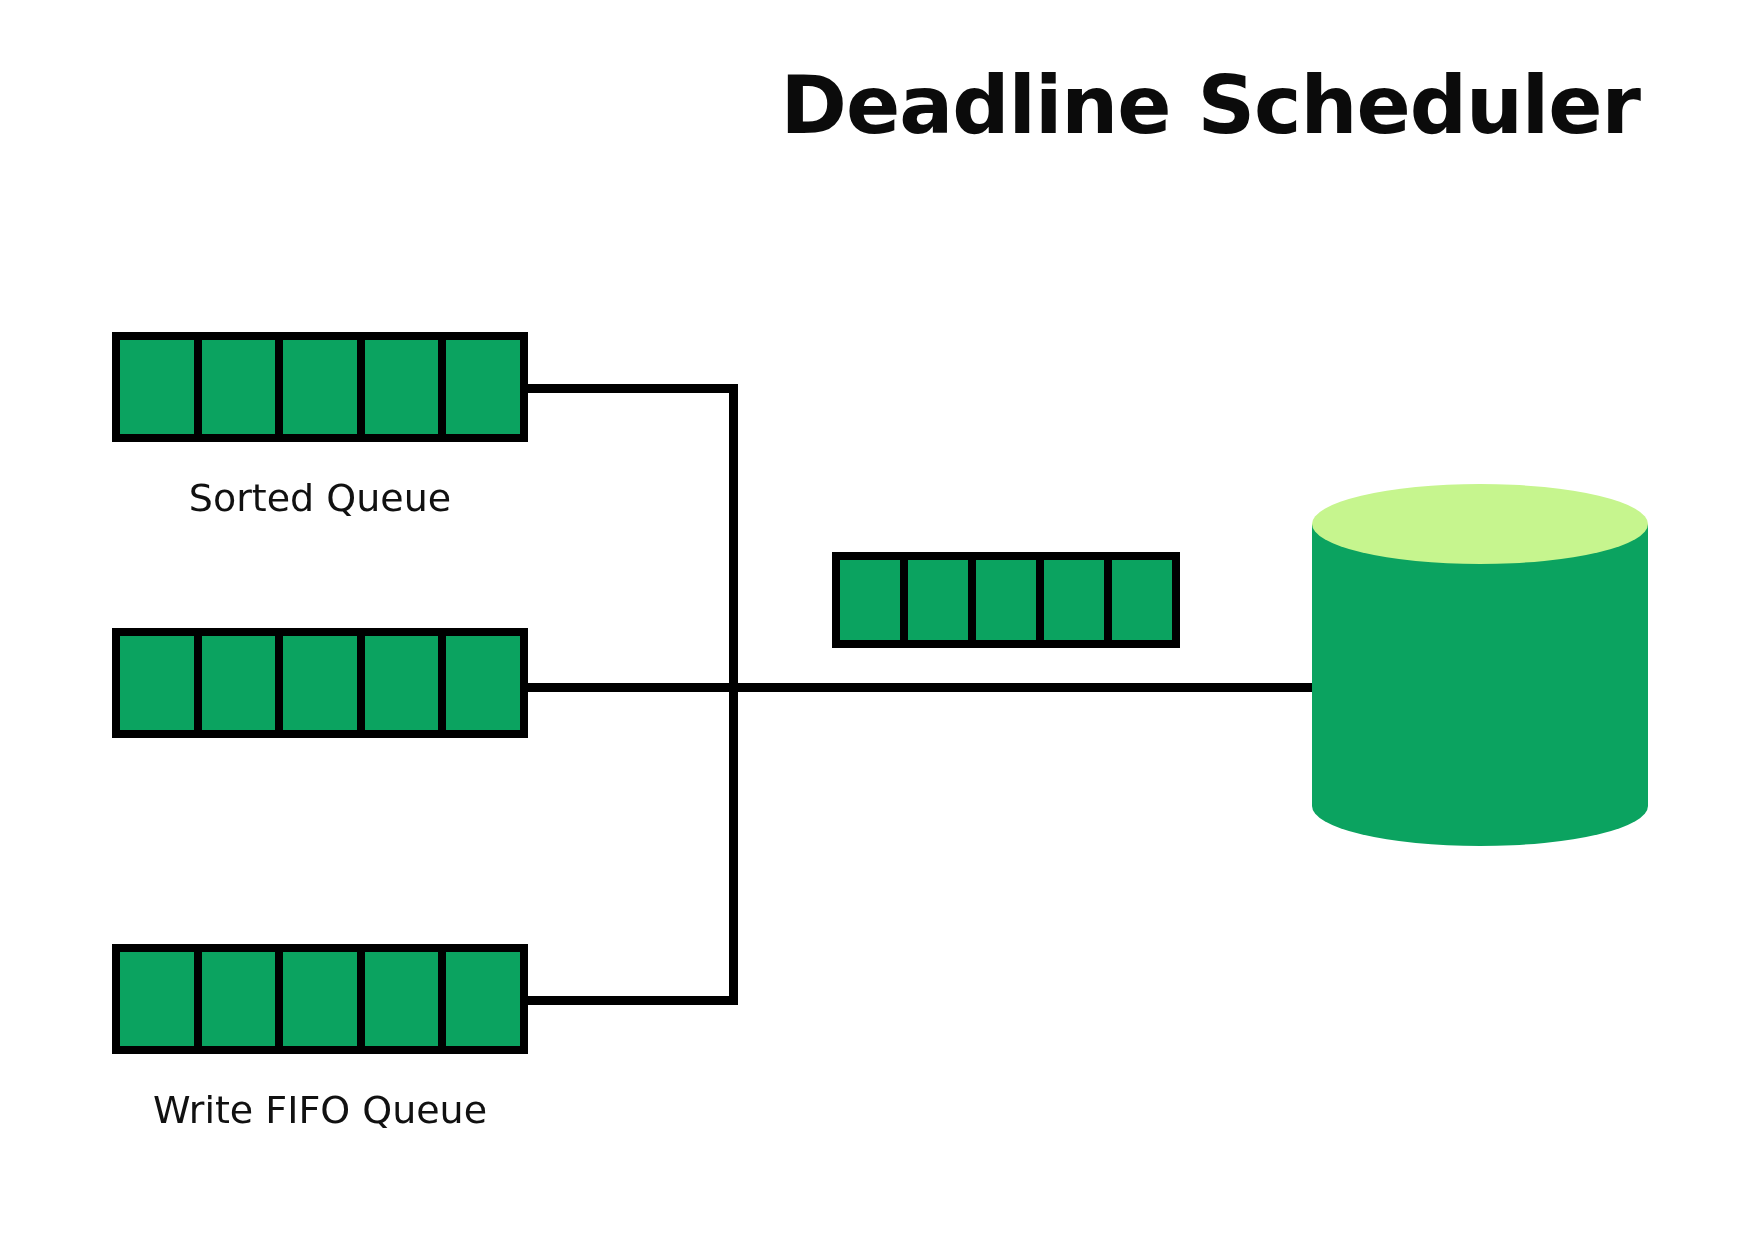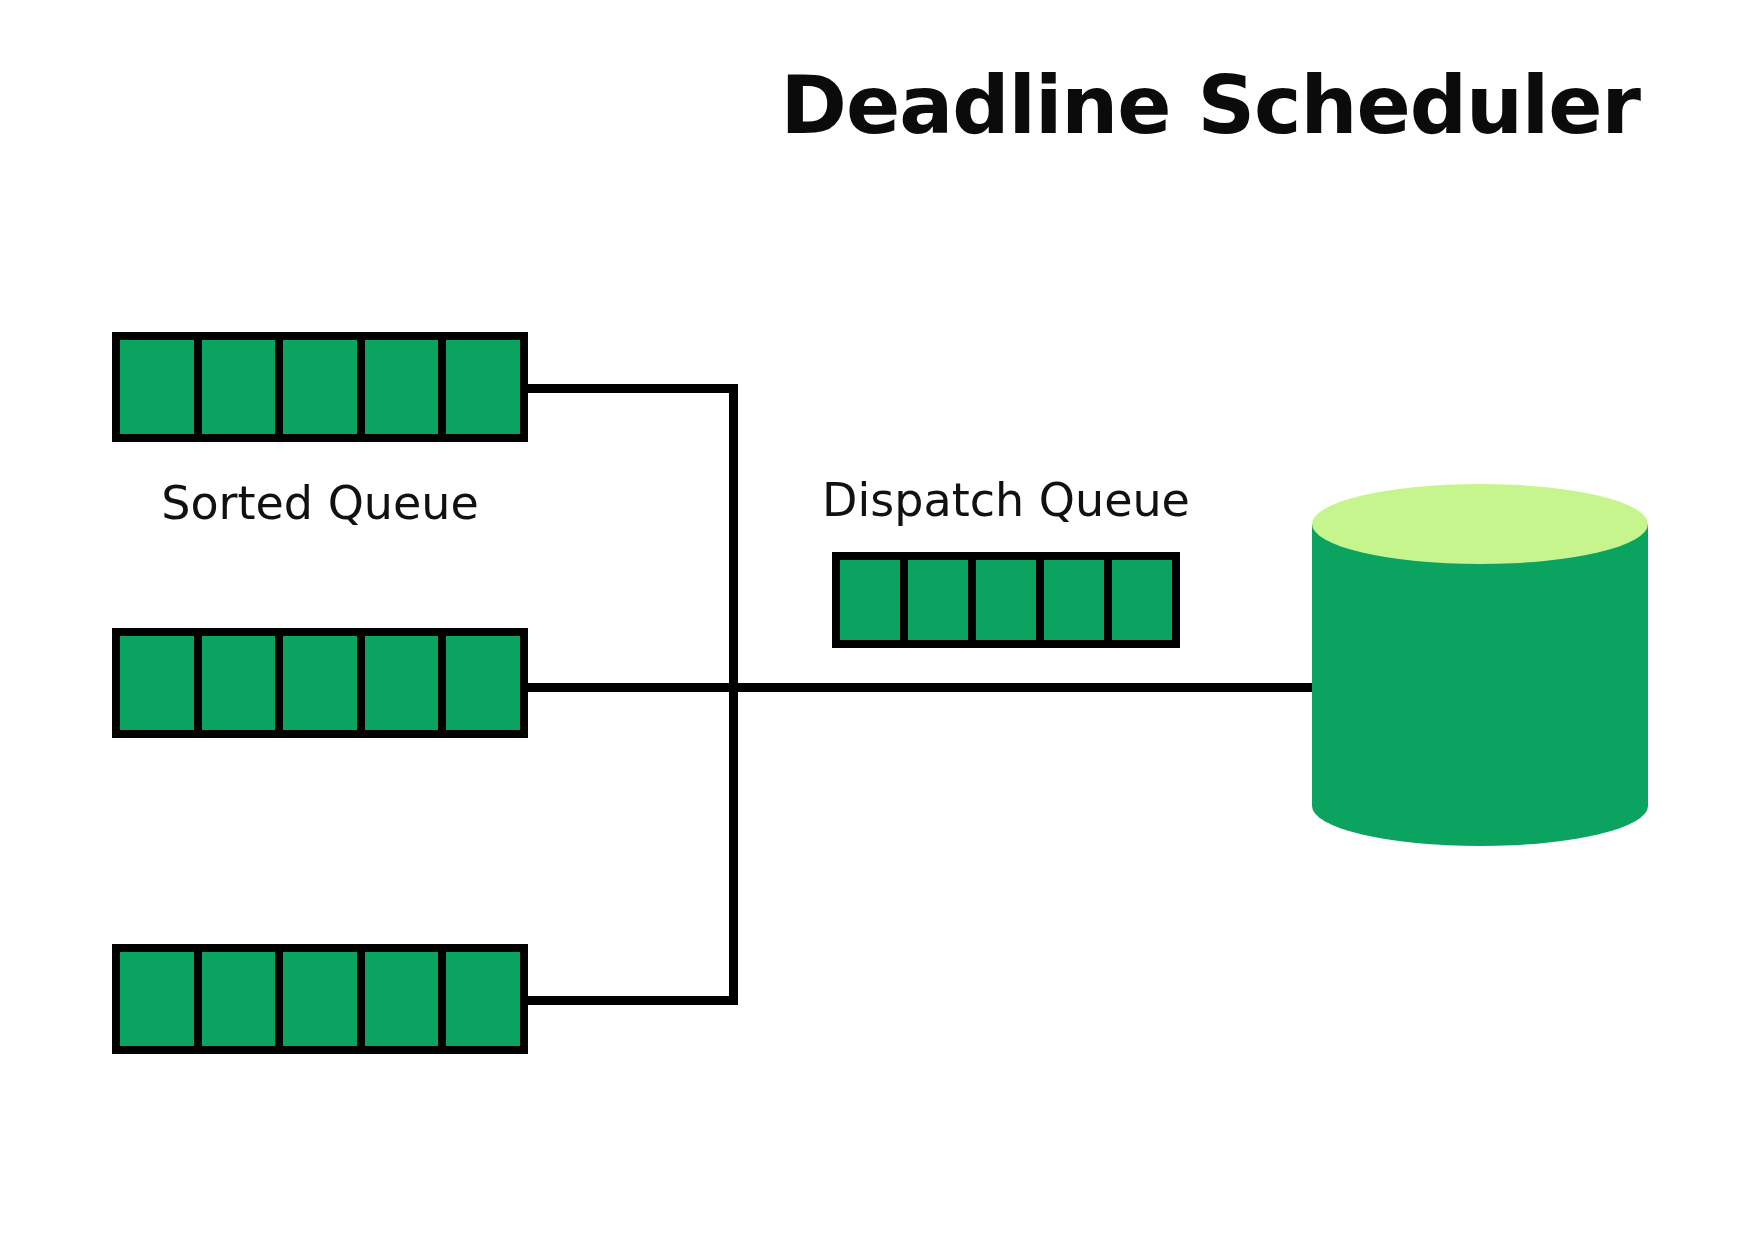--- a/index.html
+++ b/index.html
@@ -54,21 +54,21 @@
   .q-sorted   { left: 112px; top: 332px; width: 416px; height: 110px; }
   .q-readfifo { left: 112px; top: 628px; width: 416px; height: 110px; }
   .q-writefifo{ left: 112px; top: 944px; width: 416px; height: 110px; }
   .q-dispatch { left: 832px; top: 552px; width: 348px; height: 96px; }
 
   
   .qlabel {
     position: absolute;
     font-family: "DejaVu Sans", "Liberation Sans", sans-serif;
     font-weight: 400;
-    font-size: 46px;
+    font-size: 38px;
     color: #111111;
     white-space: nowrap;
     line-height: 1.1;
   }
   .lbl-sorted    { left: 112px; top: 478px; width: 416px; text-align: center; }
   .lbl-readfifo  { left: 112px; top: 775px; width: 416px; text-align: center; }
   .lbl-writefifo { left: 112px; top: 1090px; width: 416px; text-align: center; }
   .lbl-dispatch  { left: 812px; top: 475px; width: 388px; text-align: center; }
 
   
@@ -159,22 +159,22 @@
     <div class="cell"></div>
   </div>
 
   <div class="queue q-writefifo">
     <div class="cell"></div>
     <div class="cell"></div>
     <div class="cell"></div>
     <div class="cell"></div>
     <div class="cell"></div>
   </div>
+  <div class="qlabel lbl-writefifo">Write FIFO Queue</div>
 
-  <div class="qlabel lbl-dispatch">Dispatch Queue</div>
   <div class="queue q-dispatch">
     <div class="cell"></div>
     <div class="cell"></div>
     <div class="cell"></div>
     <div class="cell"></div>
     <div class="cell"></div>
   </div>
 
   <div class="line-h conn-sorted"></div>
   <div class="line-h conn-write"></div>

